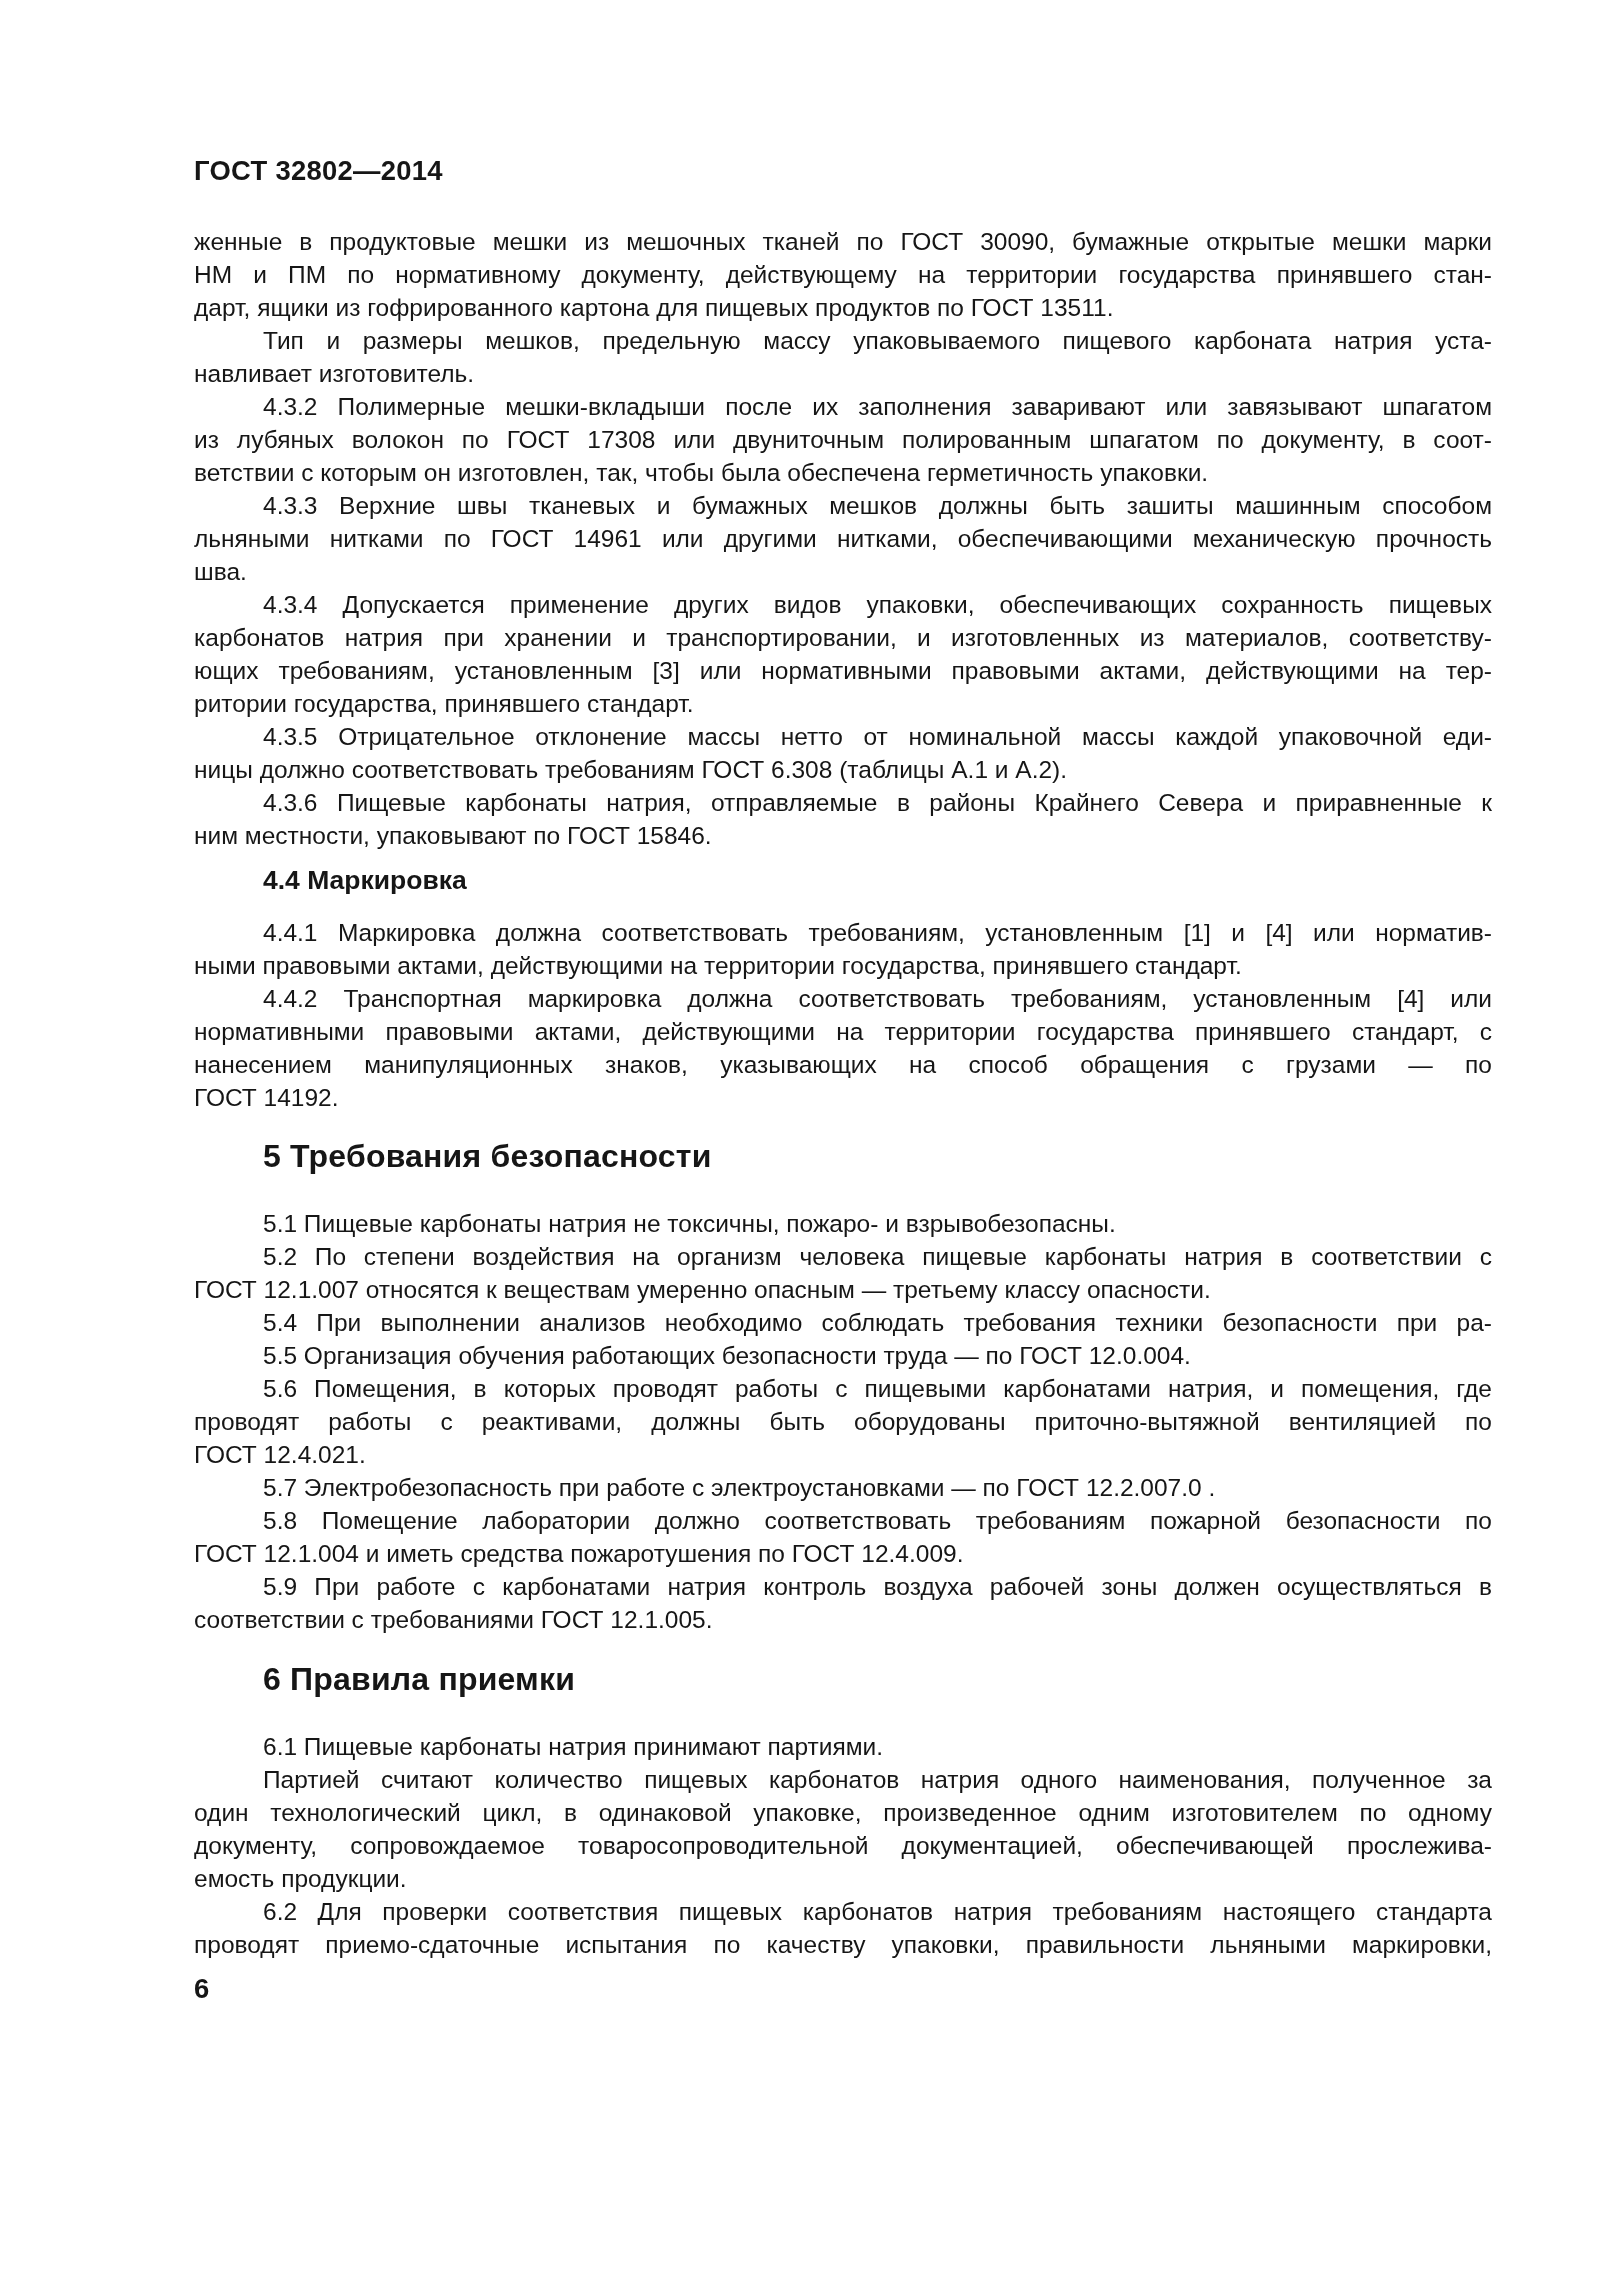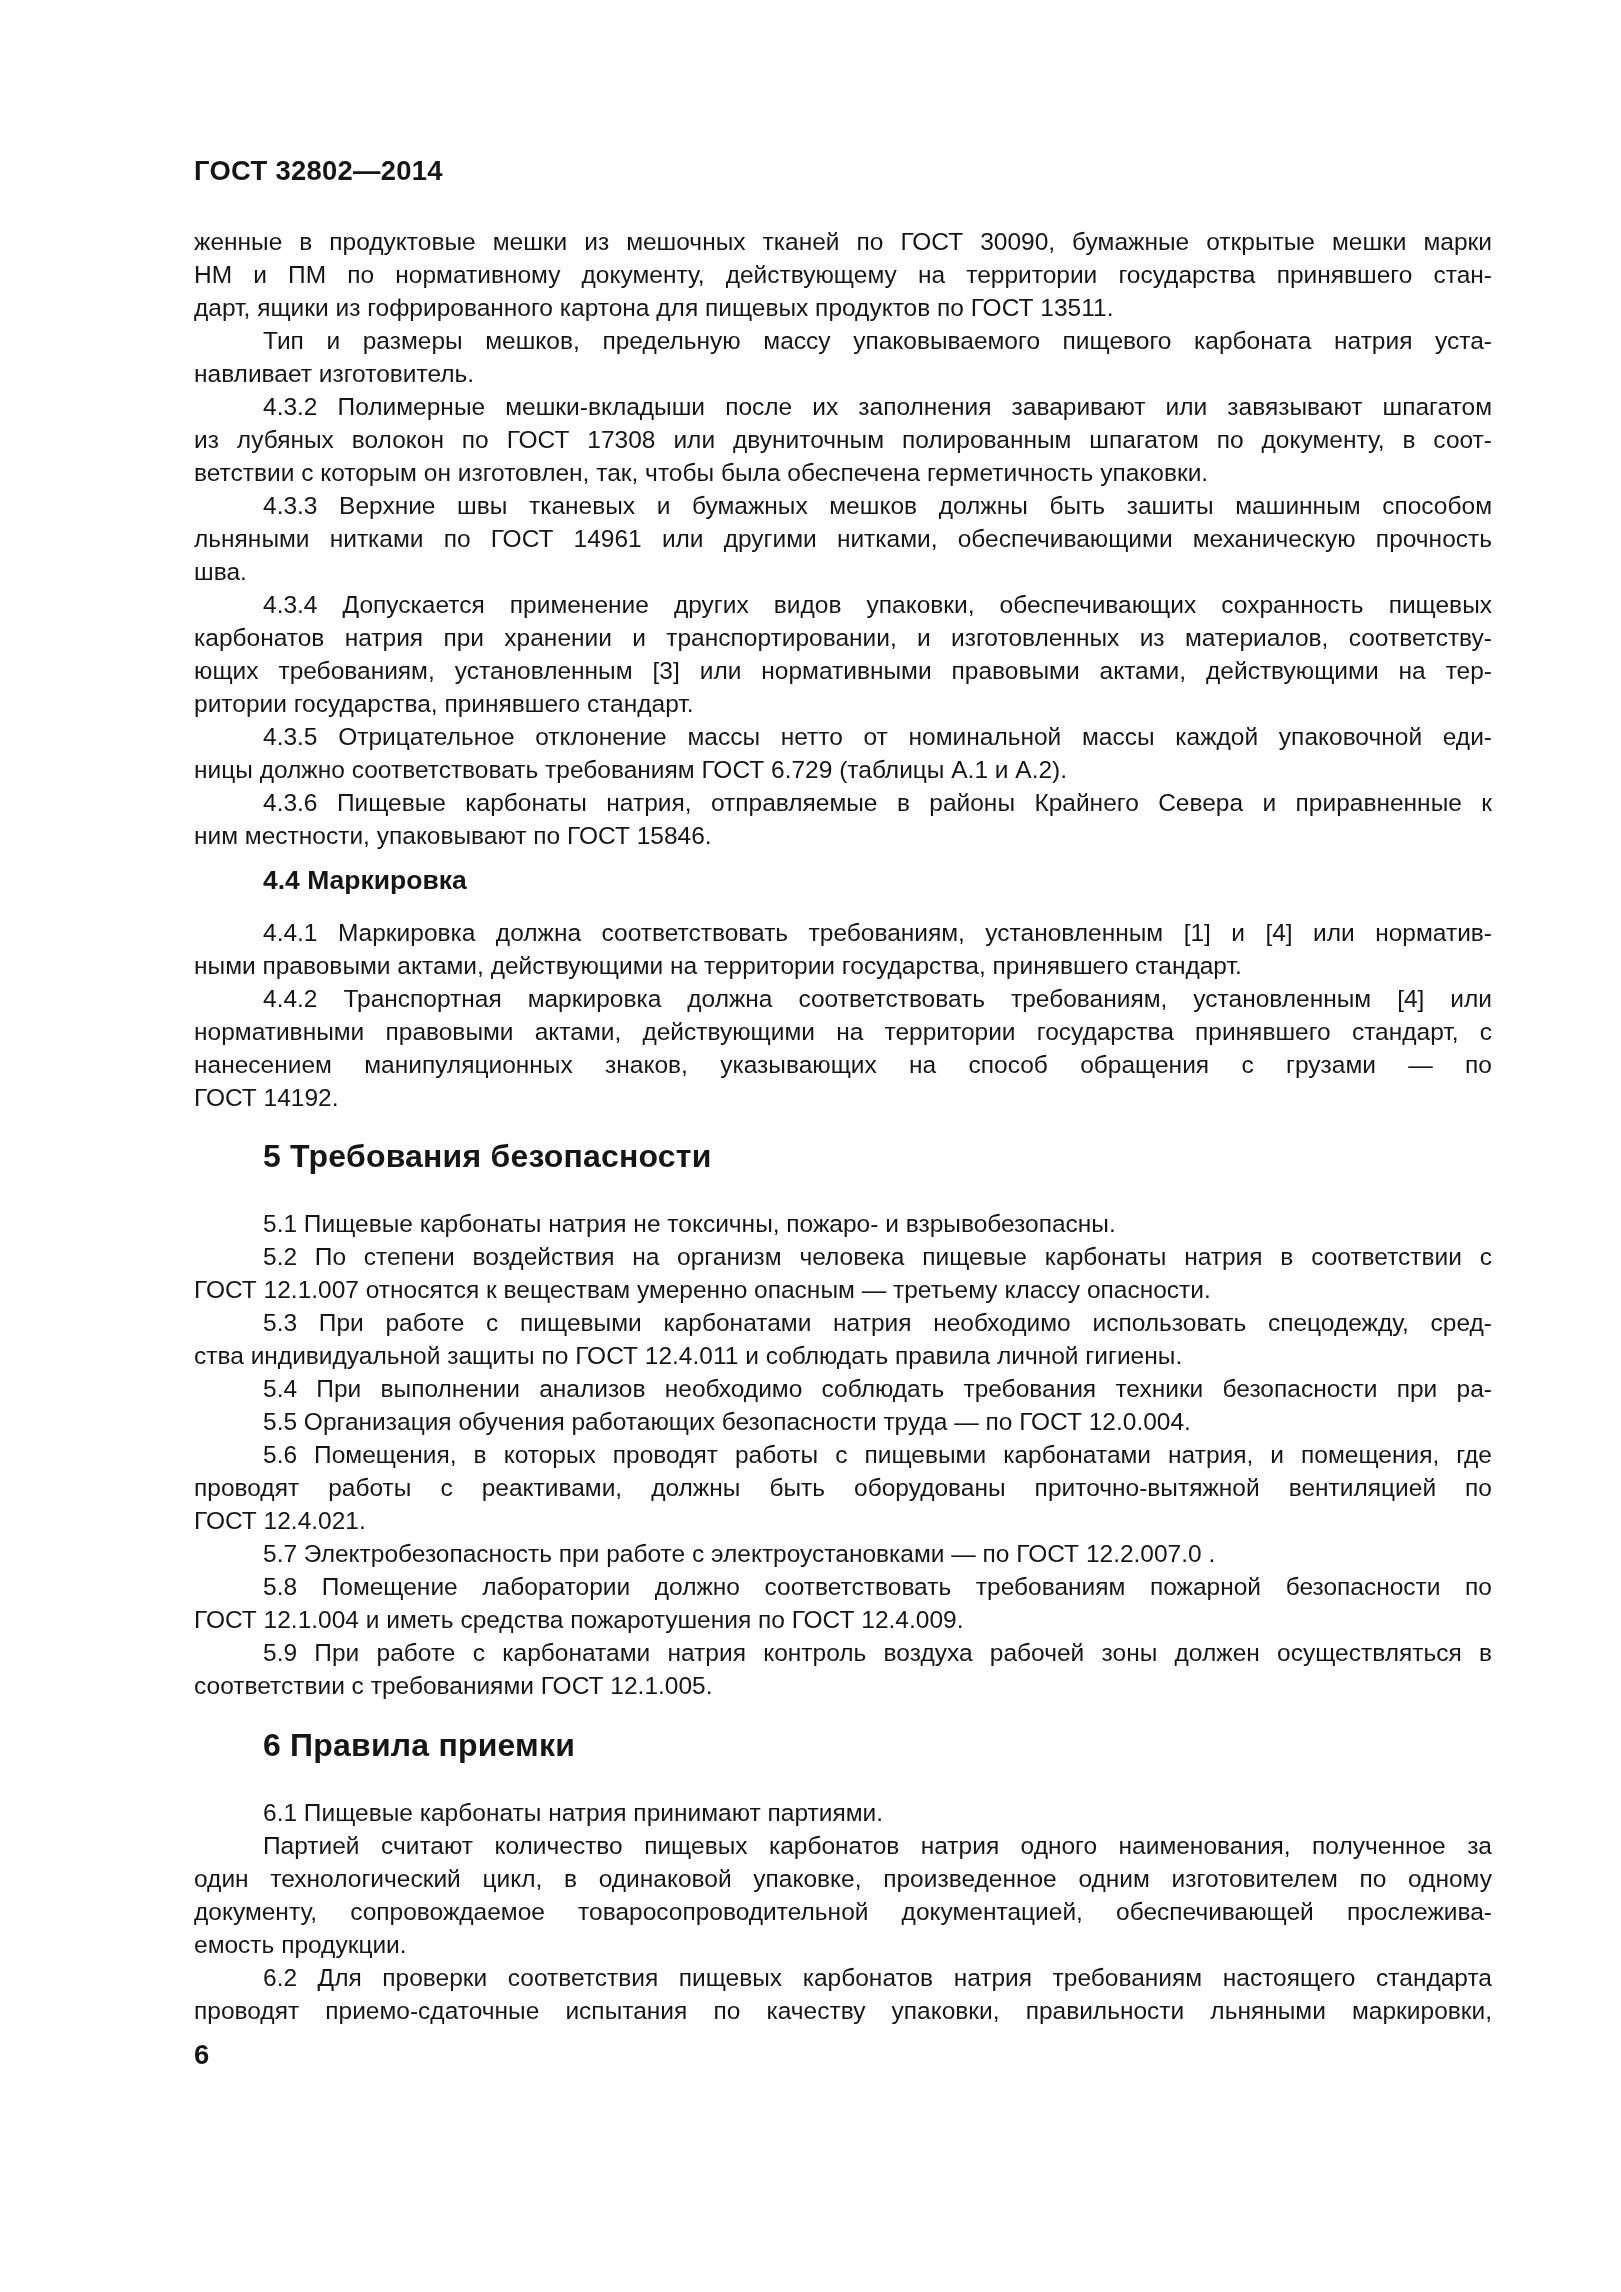--- a/index.html
+++ b/index.html
@@ -81,21 +81,21 @@
         <div class="line">шва.</div>
       </div>
       <div class="para">
         <div class="line jl first-indent">4.3.4 Допускается применение других видов упаковки, обеспечивающих сохранность пищевых</div>
         <div class="line jl">карбонатов натрия при хранении и транспортировании, и изготовленных из материалов, соответству-</div>
         <div class="line jl">ющих требованиям, установленным [3] или нормативными правовыми актами, действующими на тер-</div>
         <div class="line">ритории государства, принявшего стандарт.</div>
       </div>
       <div class="para">
         <div class="line jl first-indent">4.3.5 Отрицательное отклонение массы нетто от номинальной массы каждой упаковочной еди-</div>
-        <div class="line">ницы должно соответствовать требованиям ГОСТ 6.729 (таблицы А.1 и А.2).</div>
+        <div class="line">ницы должно соответствовать требованиям ГОСТ 6.308 (таблицы А.1 и А.2).</div>
       </div>
       <div class="para">
         <div class="line jl first-indent">4.3.6 Пищевые карбонаты натрия, отправляемые в районы Крайнего Севера и приравненные к</div>
         <div class="line">ним местности, упаковывают по ГОСТ 15846.</div>
       </div>
       <div class="subheading">4.4 Маркировка</div>
       <div class="para">
         <div class="line jl first-indent">4.4.1 Маркировка должна соответствовать требованиям, установленным [1] и [4] или норматив-</div>
         <div class="line">ными правовыми актами, действующими на территории государства, принявшего стандарт.</div>
       </div>
@@ -105,24 +105,20 @@
         <div class="line jl">нанесением манипуляционных знаков, указывающих на способ обращения с грузами — по</div>
         <div class="line">ГОСТ 14192.</div>
       </div>
       <div class="heading">5 Требования безопасности</div>
       <div class="para">
         <div class="line first-indent">5.1 Пищевые карбонаты натрия не токсичны, пожаро- и взрывобезопасны.</div>
       </div>
       <div class="para">
         <div class="line jl first-indent">5.2 По степени воздействия на организм человека пищевые карбонаты натрия в соответствии с</div>
         <div class="line">ГОСТ 12.1.007 относятся к веществам умеренно опасным — третьему классу опасности.</div>
-      </div>
-      <div class="para">
-        <div class="line jl first-indent">5.3 При работе с пищевыми карбонатами натрия необходимо использовать спецодежду, сред-</div>
-        <div class="line">ства индивидуальной защиты по ГОСТ 12.4.011 и соблюдать правила личной гигиены.</div>
       </div>
       <div class="para">
         <div class="line jl first-indent">5.4 При выполнении анализов необходимо соблюдать требования техники безопасности при ра-</div>
       </div>
       <div class="para">
         <div class="line first-indent">5.5 Организация обучения работающих безопасности труда — по ГОСТ 12.0.004.</div>
       </div>
       <div class="para">
         <div class="line jl first-indent">5.6 Помещения, в которых проводят работы с пищевыми карбонатами натрия, и помещения, где</div>
         <div class="line jl">проводят работы с реактивами, должны быть оборудованы приточно-вытяжной вентиляцией по</div>

